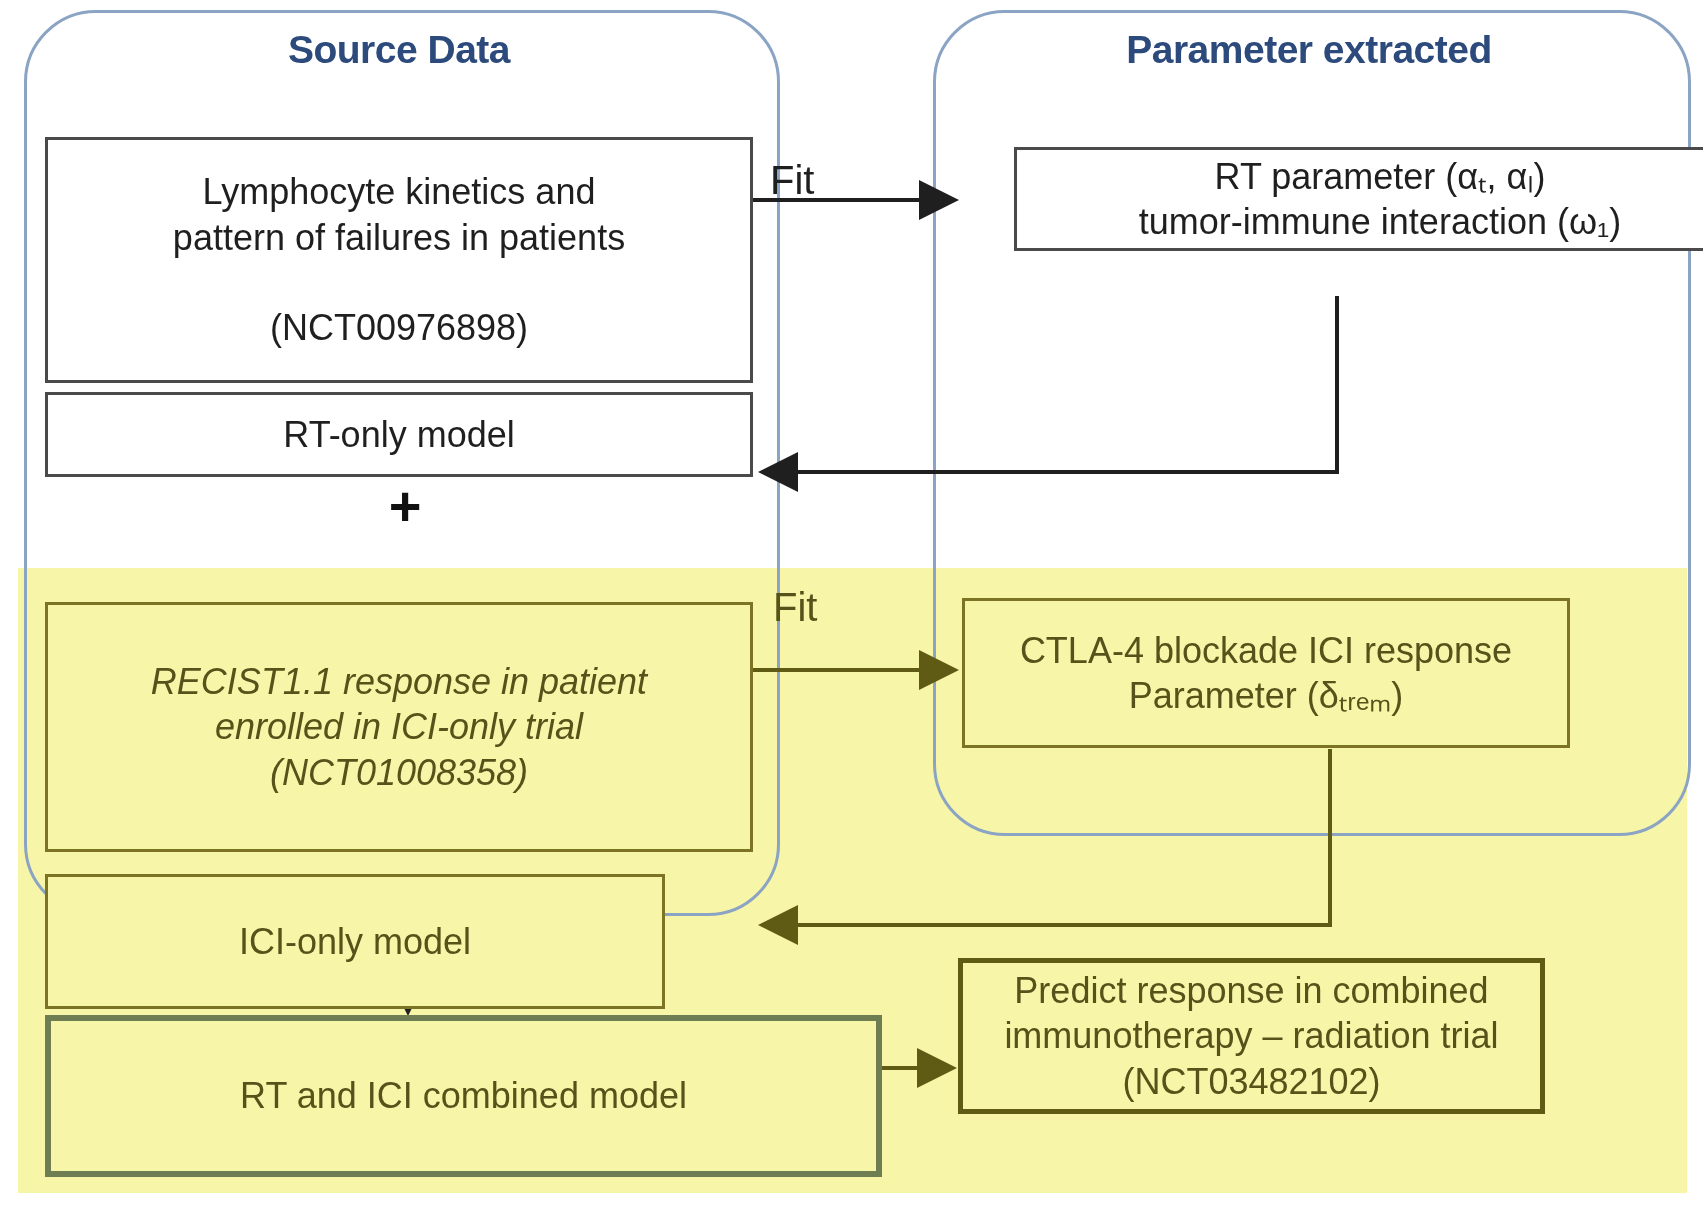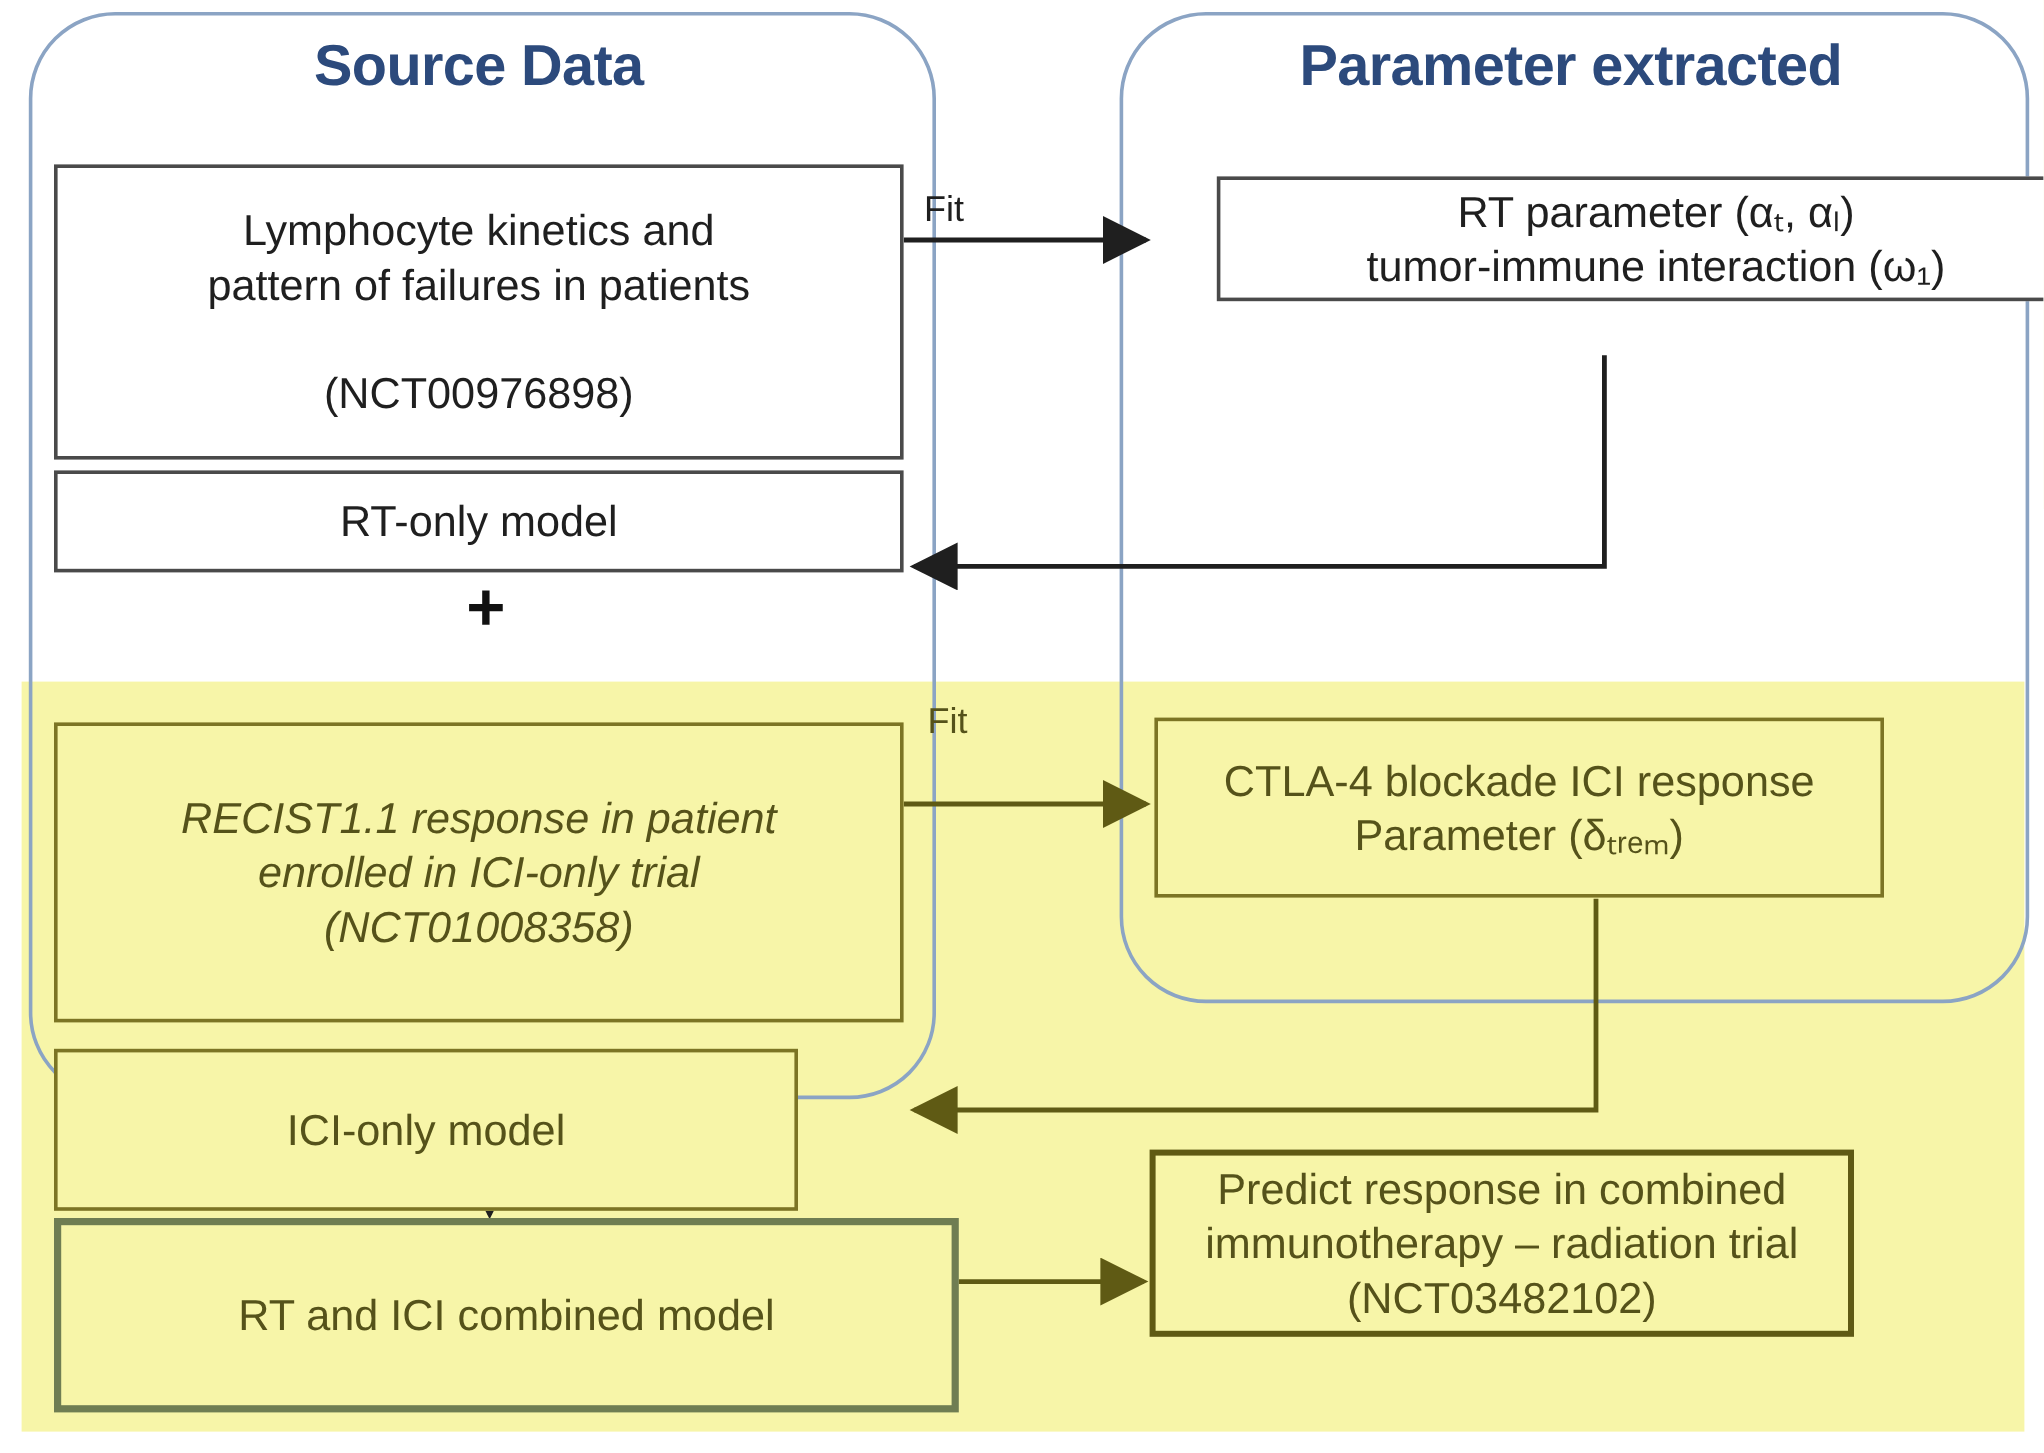--- a/index.html
+++ b/index.html
@@ -36,21 +36,21 @@
     z-index: 3;
   }
   #panel-source  { left: 24px;  top: 10px; width: 750px;  height: 900px; }
   #panel-param   { left: 933px; top: 10px; width: 752px;  height: 820px; }
 
   .panel-title {
     position: absolute;
     width: 100%;
     text-align: center;
     top: 28px;
-    font-size: 48px;
+    font-size: 39px;
     font-weight: bold;
     color: #2c4a7c;
     letter-spacing: -0.5px;
     z-index: 6;
   }
 
   
   .box {
     position: absolute;
     box-sizing: border-box;
@@ -83,21 +83,21 @@
     border: 5px solid #5f5a14;
     background: #f7f5a8;
     color: #55521a;
   }
 
   
   #box-lymph     { left: 45px;  top: 137px; width: 708px; height: 246px; }
   #box-rtmodel   { left: 45px;  top: 392px; width: 708px; height:  85px; }
   #box-recist    { left: 45px;  top: 602px; width: 708px; height: 250px; font-style: italic; }
   #box-icimodel  { left: 45px;  top: 874px; width: 620px; height: 135px; }
-  #box-combined  { left: 45px;  top:1015px; width: 754px; height: 162px; }
+  #box-combined  { left: 45px;  top:1015px; width: 837px; height: 162px; }
 
   #box-rtparam   { left: 1014px; top: 147px; width: 732px; height: 104px; }
   #box-ctla      { left: 962px; top: 598px; width: 608px; height: 150px; }
   #box-predict   { left: 958px; top: 958px; width: 587px; height: 156px; }
 
   
   #plus-sign {
     position: absolute;
     left: 340px;
     top: 478px;
@@ -106,21 +106,21 @@
     font-size: 56px;
     font-weight: bold;
     color: #111111;
     line-height: 1;
     z-index: 5;
   }
 
   
   .fit-label {
     position: absolute;
-    font-size: 30px;
+    font-size: 40px;
     color: #1f1f1f;
     z-index: 7;
   }
   #fit-label-1 { left: 770px; top: 158px; color: #1f1f1f; }
   #fit-label-2 { left: 773px; top: 585px; color: #55521a; }
 
   
   #wires {
     position: absolute;
     left: 0; top: 0;

